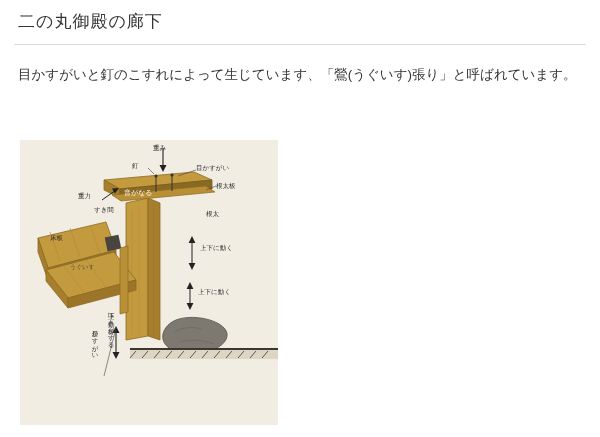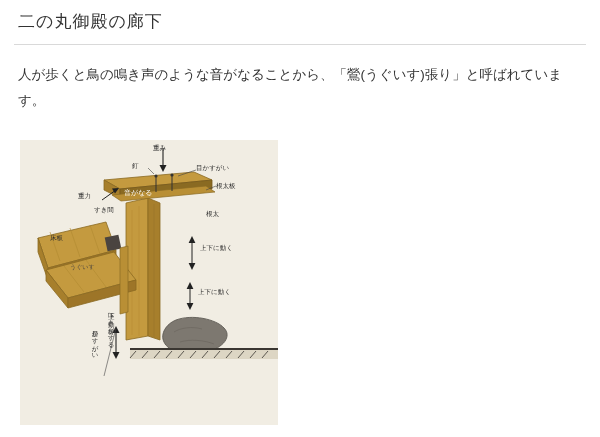--- a/index.html
+++ b/index.html
@@ -92,21 +92,21 @@
 </style>
 </head>
 <body>
 
 <div class="page">
 
   <div class="heading">二の丸御殿の廊下</div>
   <div class="heading-rule"></div>
 
   <div class="body-text">
-    <p>人が歩くと鳥の鳴き声のような音がなることから、「鶯(うぐいす)張り」と呼ばれています。</p>
+    <p>目かすがいと釘のこすれによって生じています、「鶯(うぐいす)張り」と呼ばれています。</p>
   </div>
 
   <div class="figure">
     <svg class="fig-inner" viewBox="0 0 258 285" width="258" height="285">
       <rect x="0" y="0" width="258" height="285" fill="#f1ede3"></rect>
 
       <polygon points="106,63 128,58 128,196 106,200" fill="#c49a3f" stroke="#8a6a22" stroke-width="0.8"></polygon>
       <polygon points="128,58 140,63 140,200 128,196" fill="#a77f2c" stroke="#8a6a22" stroke-width="0.8"></polygon>
 
       <path d="M112 70 L112 195" stroke="#b08a30" stroke-width="0.6" fill="none" opacity="0.8"></path>

